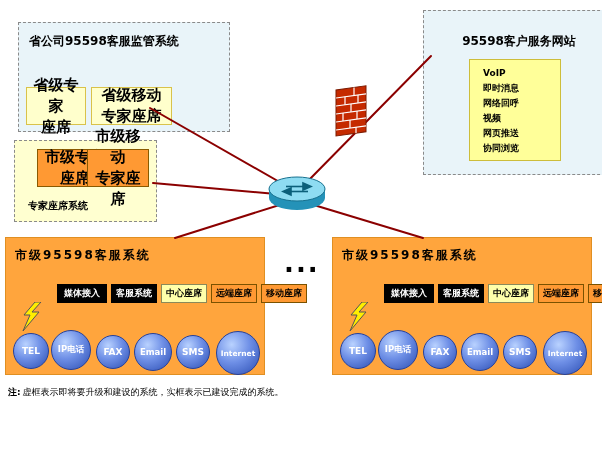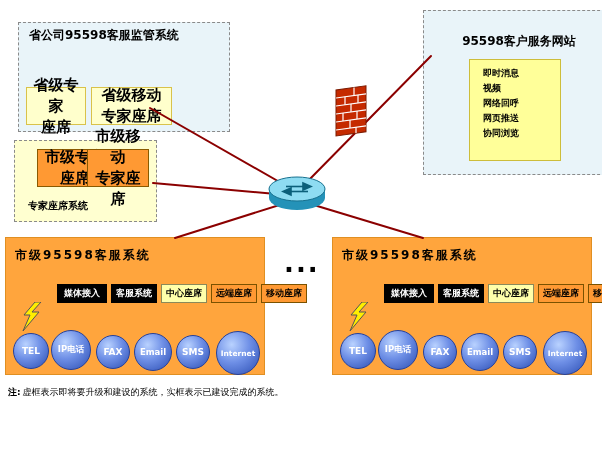--- a/index.html
+++ b/index.html
@@ -4,21 +4,21 @@
 <style>
   * { margin:0; padding:0; box-sizing:border-box; }
   body { font-family:"DejaVu Sans","Liberation Sans",sans-serif; background:#fff; }
   .canvas { position:relative; width:602px; height:451px; background:#ffffff; overflow:hidden; }
 
   .panel { position:absolute; border:1px dashed #8a8a8a; }
   .panel-provincial { left:18px; top:22px; width:212px; height:110px; background:#e9f4f9; }
   .panel-website { left:423px; top:10px; width:192px; height:165px; background:#e9f4f9; }
   .panel-expert { left:14px; top:140px; width:143px; height:82px; background:#ffffd0; }
 
-  .panel-title { font-size:12px; font-weight:bold; color:#000; padding:4px 0 0 10px; }
+  .panel-title { font-size:12px; font-weight:bold; color:#000; padding:10px 0 0 10px; }
   .panel-title.center { text-align:center; padding:22px 4px 0 4px; }
 
   .seat { position:absolute; font-size:15px; font-weight:bold; color:#000; text-align:center;
           display:flex; align-items:center; justify-content:center; line-height:1.4;
           white-space:pre-line; padding:2px; }
   .seat-pale { background:#ffffcc; border:1px solid #d9c24a; }
   .seat-orange { background:#ff9933; border:1px solid #8a5a00; }
 
   .expert-label { position:absolute; left:13px; top:58px; font-size:10px; font-weight:bold; color:#000; }
 
@@ -72,23 +72,24 @@
     <div class="seat seat-orange" style="left:22px;top:8px;width:76px;height:38px;">市级专家
 座席</div>
     <div class="seat seat-orange" style="left:72px;top:8px;width:62px;height:38px;">市级移动
 专家座席</div>
     <div class="expert-label">专家座席系统</div>
   </div>
 
   <div class="panel panel-website">
     <div class="panel-title center">95598客户服务网站</div>
     <div class="services">
+      <div>VoIP</div>
       <div>即时消息</div>
+      <div>网络回呼</div>
       <div>视频</div>
-      <div>网络回呼</div>
       <div>网页推送</div>
       <div>协同浏览</div>
     </div>
   </div>
 
   <div class="city-box" style="left:5px;">
     <div class="city-title">市级95598客服系统</div>
     <div class="modules">
       <div class="module module-black module-wide">媒体接入</div>
       <div class="module module-black">客服系统</div>

